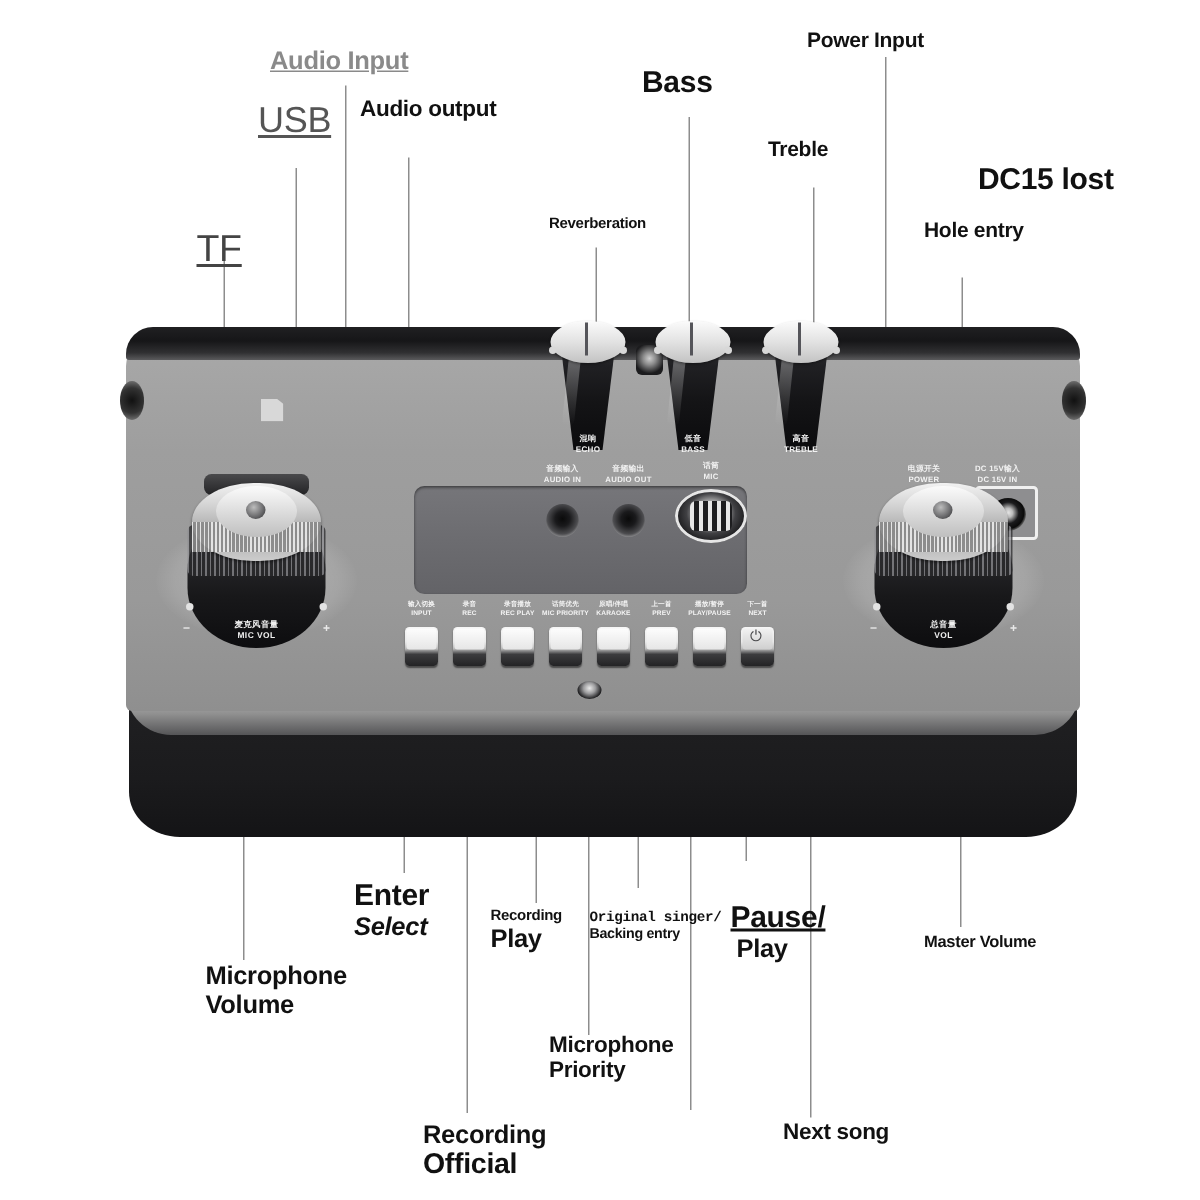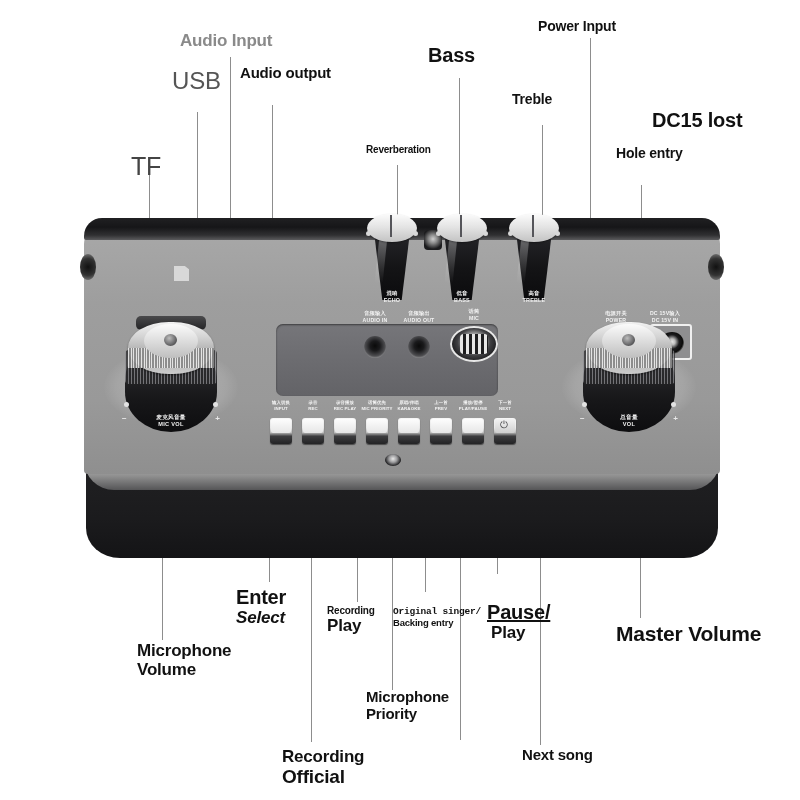--- a/index.html
+++ b/index.html
@@ -22,21 +22,21 @@
   
   .callout {
     position:absolute;
     color:#111111;
     font-weight:bold;
     line-height:1.12;
     white-space:nowrap;
     letter-spacing:-0.2px;
   }
   .callout.gray { color:#8a8a8a; }
-  .callout.light { font-weight:normal; }
+  .callout.light { font-weight:normal;text-decoration:underline; }
 
   
   .device {
     position:absolute;
     left:78px; top:218px;
     width:648px; height:340px;
   }
   
   .base {
     position:absolute;
@@ -392,21 +392,21 @@
   <div class="callout" style="left:393px; top:607px;">
     <span style="display:block; font-size:9.5px;font-family:Liberation Mono, monospace;">Original singer/</span>
     <span style="display:block; font-size:9.5px;">Backing entry</span>
   </div>
 
   <div class="callout" style="left:487px; top:601px;">
     <span style="display:block; font-size:20px;text-decoration:underline;">Pause/</span>
     <span style="display:block; font-size:17px; padding-left:4px;">Play</span>
   </div>
 
-  <div class="callout" style="left:616px; top:622px; font-size:21px;">Master Volume</div>
+  <div class="callout" style="left:616px; top:622px; font-size:11px;">Master Volume</div>
 
   <div class="callout" style="left:137px; top:641px;">
     <span style="display:block; font-size:17px;">Microphone</span>
     <span style="display:block; font-size:17px;">Volume</span>
   </div>
 
   <div class="callout" style="left:366px; top:689px;">
     <span style="display:block; font-size:15px;">Microphone</span>
     <span style="display:block; font-size:15px;">Priority</span>
   </div>

